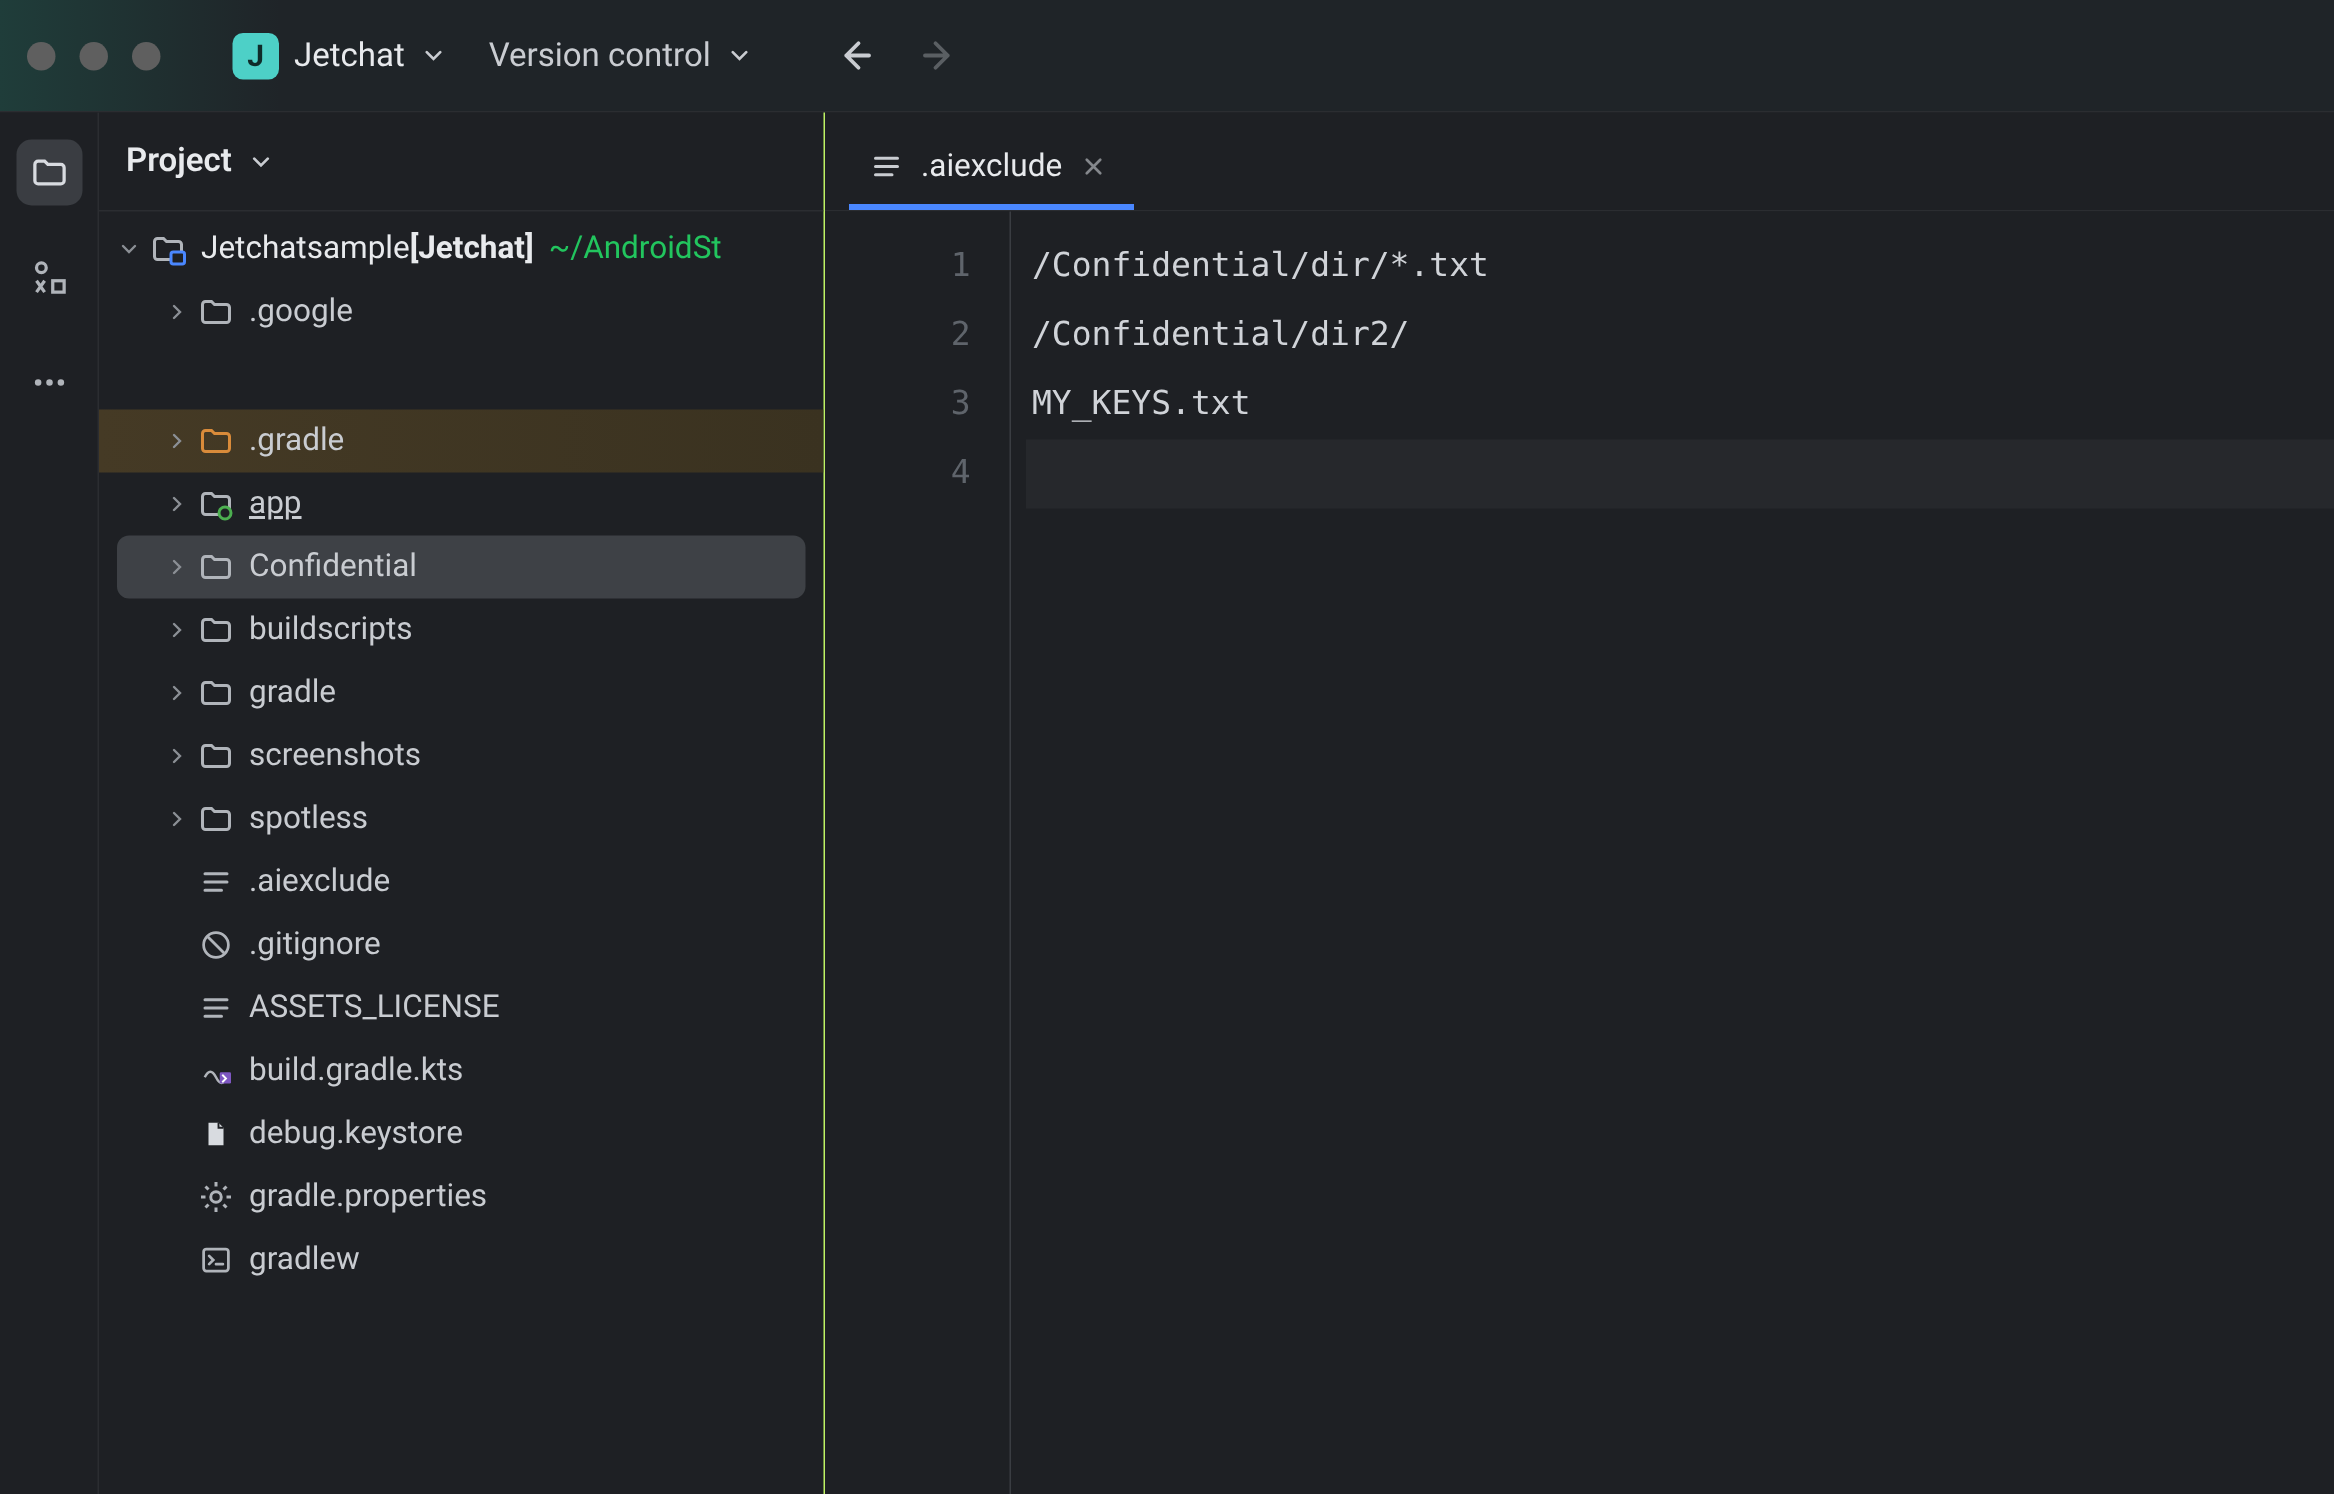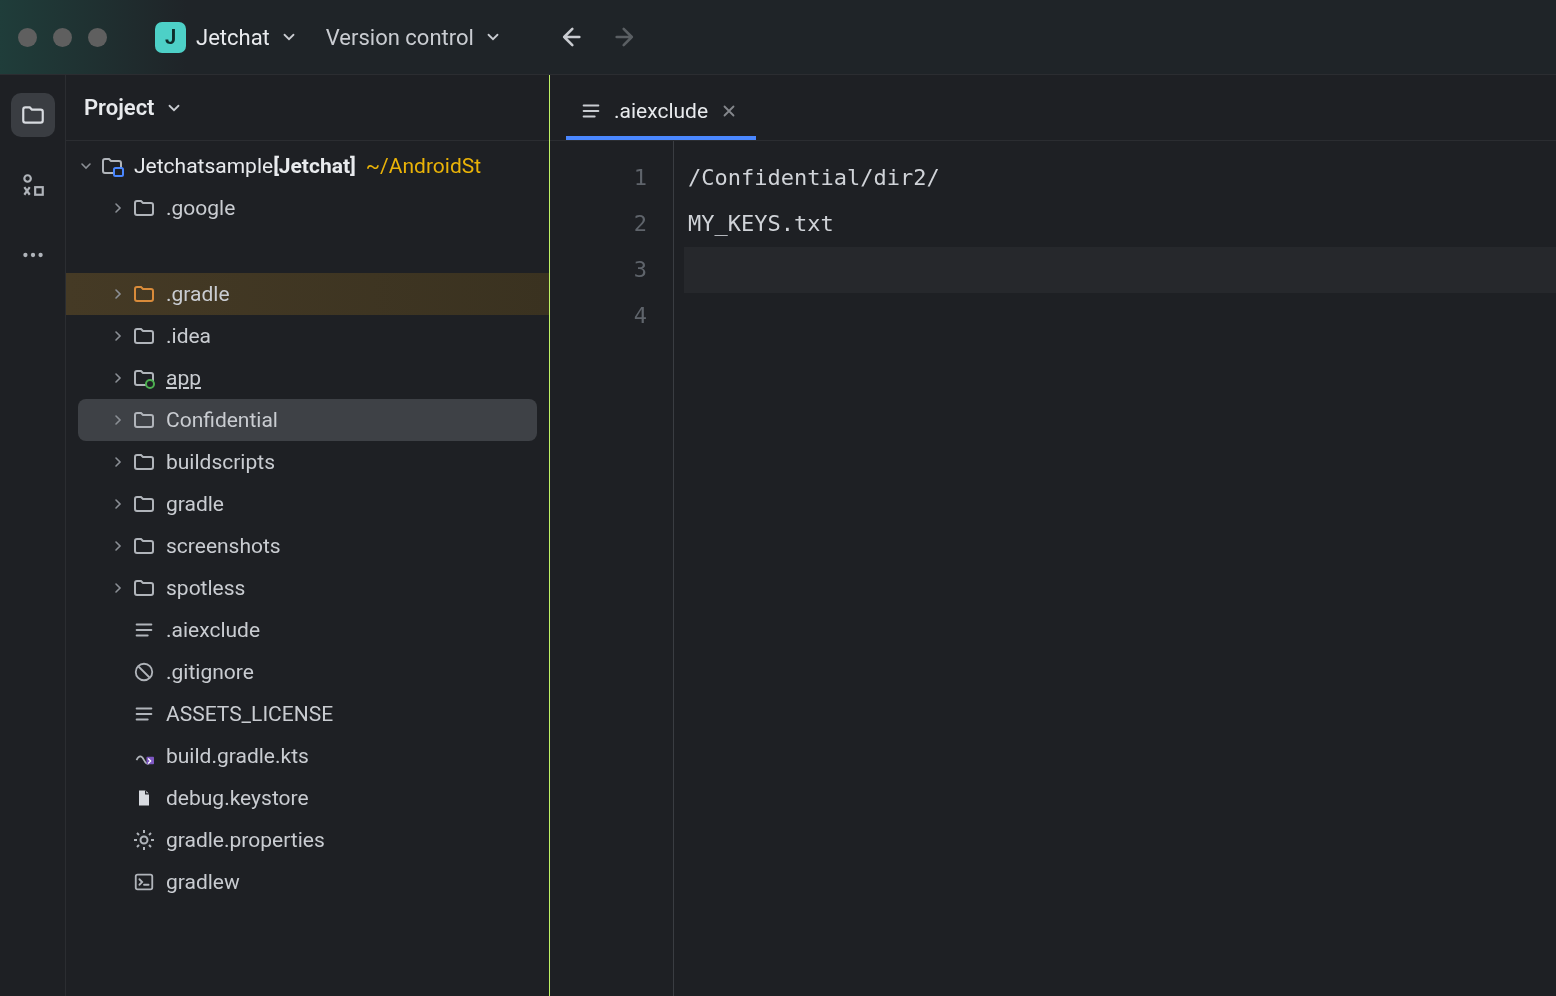--- a/index.html
+++ b/index.html
@@ -89,21 +89,21 @@
     height: 42px; display:flex; align-items:center;
     padding-right: 12px;
     cursor: pointer;
     white-space: nowrap;
   }
   .tree-row.root { font-weight:400; }
   .tree-row .chev { width: 20px; display:flex; justify-content:center; margin-right: 4px; }
   .tree-row .icon { width: 24px; height:24px; display:flex; align-items:center; justify-content:center; margin-right: 10px; flex-shrink:0;}
   .tree-row.root .label-main { color:#e8eaed; }
   .tree-row.root .label-bold { font-weight:700; color:#e8eaed;}
-  .tree-row.root .label-path { color:#eab308; margin-left:10px; }
+  .tree-row.root .label-path { color:#22c55e; margin-left:10px; }
   .tree-row.highlight-orange {
     background: linear-gradient(90deg, #453a25 0%, #3a3220 100%);
   }
   .tree-row.selected {
     background: #3e4146;
     border-radius: 8px;
     margin: 0 12px;
   }
   .folder-svg { stroke:#b0b4ba; fill:none; }
   .folder-orange { stroke:#d98b3a; }
@@ -250,34 +250,20 @@
             <svg viewBox="0 0 24 24" width="16" height="16">
               <path d="M9 6l6 6-6 6" stroke="#8b8f95" stroke-width="2.4" fill="none" stroke-linecap="round"></path>
             </svg>
           </span>
           <span class="icon">
             <svg viewBox="0 0 24 24" width="24" height="24">
               <path class="folder-svg folder-orange" d="M3 7a2 2 0 0 1 2-2h4l2 2h8a2 2 0 0 1 2 2v8a2 2 0 0 1-2 2H5a2 2 0 0 1-2-2V7z" stroke-width="2"></path>
             </svg>
           </span>
           <span>.gradle</span>
-        </div>
-        <div class="tree-row" style="padding-left: 42px;">
-          <span style="width:0px"></span>
-          <span class="chev">
-            <svg viewBox="0 0 24 24" width="16" height="16">
-              <path d="M9 6l6 6-6 6" stroke="#8b8f95" stroke-width="2.4" fill="none" stroke-linecap="round"></path>
-            </svg>
-          </span>
-          <span class="icon">
-            <svg viewBox="0 0 24 24" width="24" height="24">
-              <path class="folder-svg" d="M3 7a2 2 0 0 1 2-2h4l2 2h8a2 2 0 0 1 2 2v8a2 2 0 0 1-2 2H5a2 2 0 0 1-2-2V7z" stroke-width="2"></path>
-            </svg>
-          </span>
-          <span>.idea</span>
         </div>
         <div class="tree-row" style="padding-left: 42px; text-decoration: underline;">
           <span style="width:0px"></span>
           <span class="chev">
             <svg viewBox="0 0 24 24" width="16" height="16">
               <path d="M9 6l6 6-6 6" stroke="#8b8f95" stroke-width="2.4" fill="none" stroke-linecap="round"></path>
             </svg>
           </span>
           <span class="icon">
             <svg viewBox="0 0 24 24" width="24" height="24">
@@ -449,19 +435,20 @@
       </div>
     </div>
     <div class="editor-body">
       <div class="gutter" id="gutter">
           <div>1</div>
           <div>2</div>
           <div>3</div>
           <div>4</div>
         </div>
       <div class="code" id="code">
+          <div class="line">/Confidential/dir/*.txt</div>
           <div class="line">/Confidential/dir2/</div>
           <div class="line">MY_KEYS.txt</div>
           <div class="line current"></div>
         </div>
     </div>
   </div>
 </div>
 
 </body></html>

